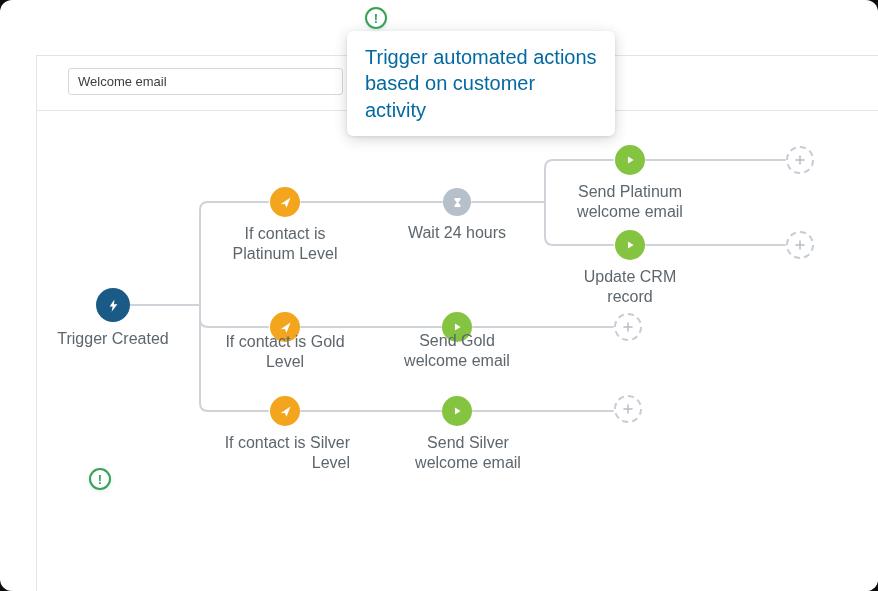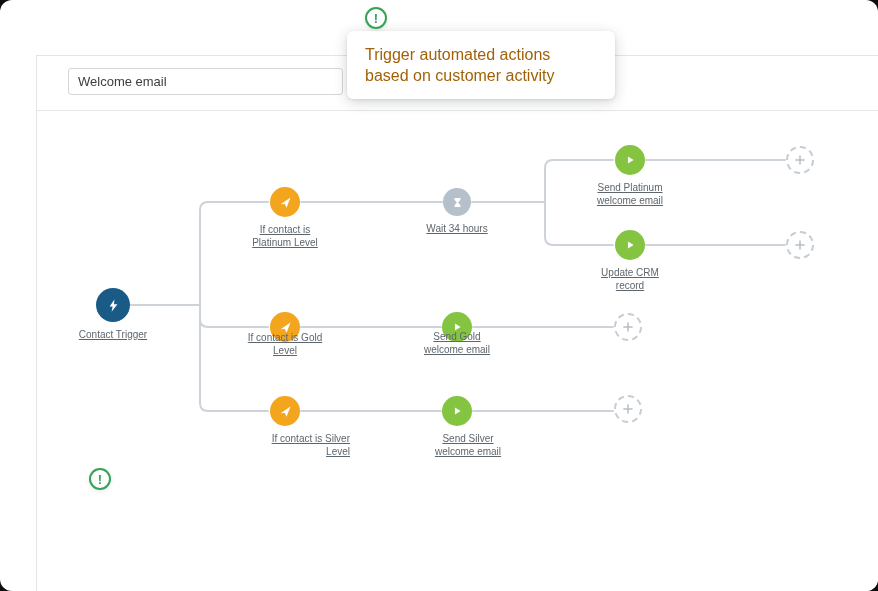--- a/index.html
+++ b/index.html
@@ -42,29 +42,29 @@
   .node-circle svg { display:block; }
   .node-circle.trigger   { background:#195a86; }
   .node-circle.condition { background:#f2a51d; }
   .node-circle.wait      { background:#b5c0ca; }
   .node-circle.action    { background:#85c441; }
   .node-circle.add       { background:#ffffff; border:2px dashed #c7cdd4; color:#b6bec6; }
 
   .node-label {
     position:absolute; transform:translateX(-50%);
     width:130px; text-align:center;
-    font-size:10px; line-height:1.25; color:#5d666d; z-index:3;text-decoration:underline;
+    font-size:16px; line-height:1.25; color:#5d666d; z-index:3;
   }
 
   
   .tooltip-box {
     position:absolute; background:#ffffff; border-radius:6px;
     box-shadow:0 3px 14px rgba(35,45,55,.20), 0 1px 3px rgba(35,45,55,.10);
     padding:13px 18px; z-index:10;
-    color:#a16207; font-size:16px; line-height:1.32; font-weight:500;
+    color:#0369a1; font-size:20px; line-height:1.32; font-weight:500;
   }
   .tooltip-top    { left:347px; top:31px;  width:232px; }
   .tooltip-bottom { left:67px;  top:489px; width:332px; }
   .info-badge {
     position:absolute; width:22px; height:22px; border-radius:50%;
     background:#ffffff; border:2px solid #35a257; color:#35a257;
     display:flex; align-items:center; justify-content:center;
     font-size:13px; font-weight:bold; z-index:11; box-sizing:border-box;
     box-shadow:0 1px 4px rgba(0,0,0,.10);
   }
@@ -99,37 +99,37 @@
         <path d="M473 411 H613"></path>
       </svg>
     <div id="node-layer">
         <div class="node-circle trigger" style="left: 96px; top: 288px; width: 34px; height: 34px;">
           <span style="display: flex;">
             <svg width="15" height="15" viewBox="0 0 24 24">
               <path fill="#ffffff" d="M13.4 2.2 L5.8 13.4 H10.6 L9 21.8 L18.2 9.8 H12.8 Z"></path>
             </svg>
           </span>
         </div>
-        <div class="node-label" style="left: 113px; top: 329px;">Contact Trigger</div>
+        <div class="node-label" style="left: 113px; top: 329px;">Trigger Created</div>
         <div class="node-circle condition" style="left: 270px; top: 187px; width: 30px; height: 30px;">
           <span style="display: flex;">
             <svg width="15" height="15" viewBox="0 0 24 24">
               <path fill="#ffffff" d="M4.2 14.6 L20 4 L13.6 20.4 L10.9 14.2 Z"></path>
             </svg>
           </span>
         </div>
         <div class="node-label" style="left: 285px; top: 224px;">If contact is<br>Platinum Level</div>
         <div class="node-circle wait" style="left: 443px; top: 188px; width: 28px; height: 28px;">
           <span style="display: flex;">
             <svg width="13" height="13" viewBox="0 0 24 24">
               <path fill="#ffffff" d="M6.5 3.5 h11 v3.2 l-4.3 5.3 4.3 5.3 v3.2 h-11 v-3.2 l4.3 -5.3 -4.3 -5.3 Z"></path>
             </svg>
           </span>
         </div>
-        <div class="node-label" style="left: 457px; top: 223px;">Wait 34 hours</div>
+        <div class="node-label" style="left: 457px; top: 223px;">Wait 24 hours</div>
         <div class="node-circle action" style="left: 615px; top: 145px; width: 30px; height: 30px;">
           <span style="display: flex;">
             <svg width="14" height="14" viewBox="0 0 24 24">
               <path fill="#ffffff" d="M8.5 5.8 L18.2 12 L8.5 18.2 Z"></path>
             </svg>
           </span>
         </div>
         <div class="node-label" style="left: 630px; top: 182px;">Send Platinum<br>welcome email</div>
         <div class="node-circle action" style="left: 615px; top: 230px; width: 30px; height: 30px;">
           <span style="display: flex;">

